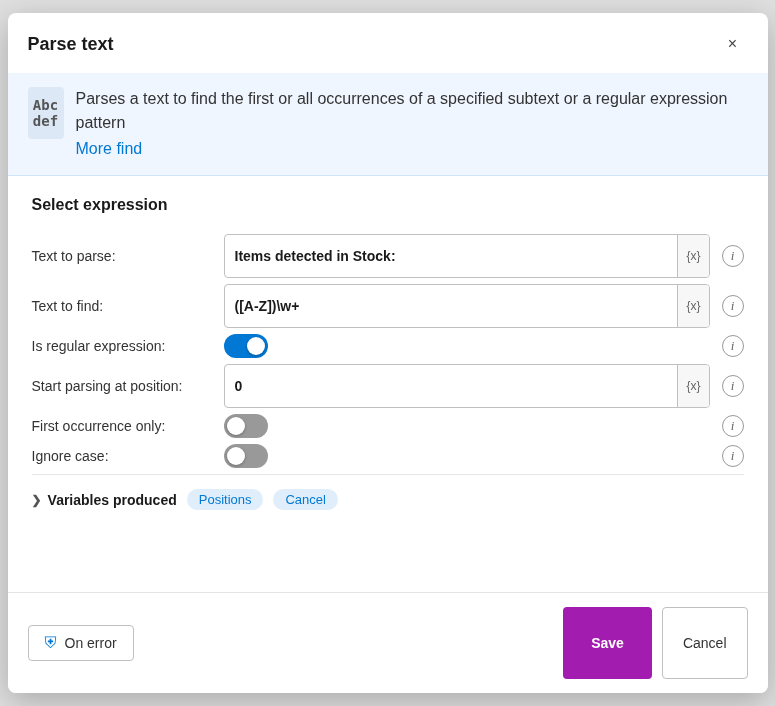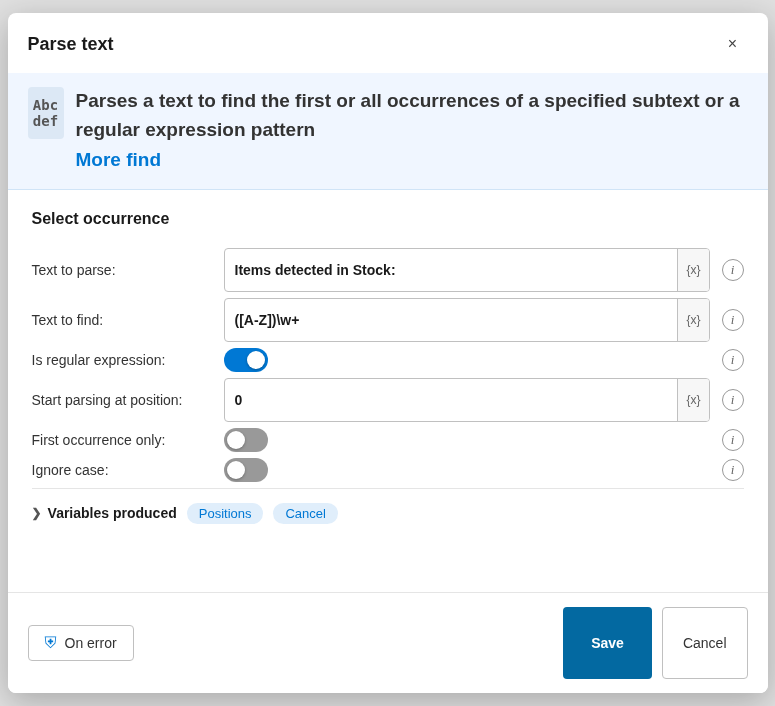--- a/index.html
+++ b/index.html
@@ -66,24 +66,23 @@
       display: flex;
       align-items: center;
       justify-content: center;
       flex-shrink: 0;
       font-size: 14px;
       font-weight: 700;
       color: #555;
       font-family: monospace;
     }
     .info-banner-text {
-      font-size: 19px;
+      font-size: 16px;
       color: #333;
       line-height: 1.5;
-      font-weight: bold;
     }
     .info-banner-text a {
       color: #0078d4;
       text-decoration: none;
       display: block;
       margin-top: 2px;
     }
     .content {
       flex: 1;
       padding: 20px 24px 10px 24px;
@@ -233,21 +232,21 @@
     }
     .shield-icon {
       color: #0078d4;
       font-size: 16px;
     }
     .footer-right {
       display: flex;
       gap: 10px;
     }
     .save-btn {
-      background: #0369a1;
+      background: #a21caf;
       color: #fff;
       border: none;
       border-radius: 4px;
       padding: 9px 28px;
       font-size: 14px;
       font-weight: 600;
       cursor: pointer;
     }
     .cancel-btn {
       background: #fff;
@@ -271,21 +270,21 @@
 
   <div class="info-banner">
     <div class="info-banner-icon">Abc<br>def</div>
     <div class="info-banner-text">
       <span>Parses a text to find the first or all occurrences of a specified subtext or a regular expression pattern</span>
       <a href="#">More find</a>
     </div>
   </div>
 
   <div class="content">
-    <div class="section-title">Select occurrence</div>
+    <div class="section-title">Select expression</div>
 
     <div class="param-row">
       <span class="param-label">Text to parse:</span>
       <div class="param-input-wrapper">
         <input class="param-input" type="text" value="Items detected in Stock:" style="">
         <span class="var-badge">{x}</span>
       </div>
       <div class="info-icon">i</div>
     </div>
 

